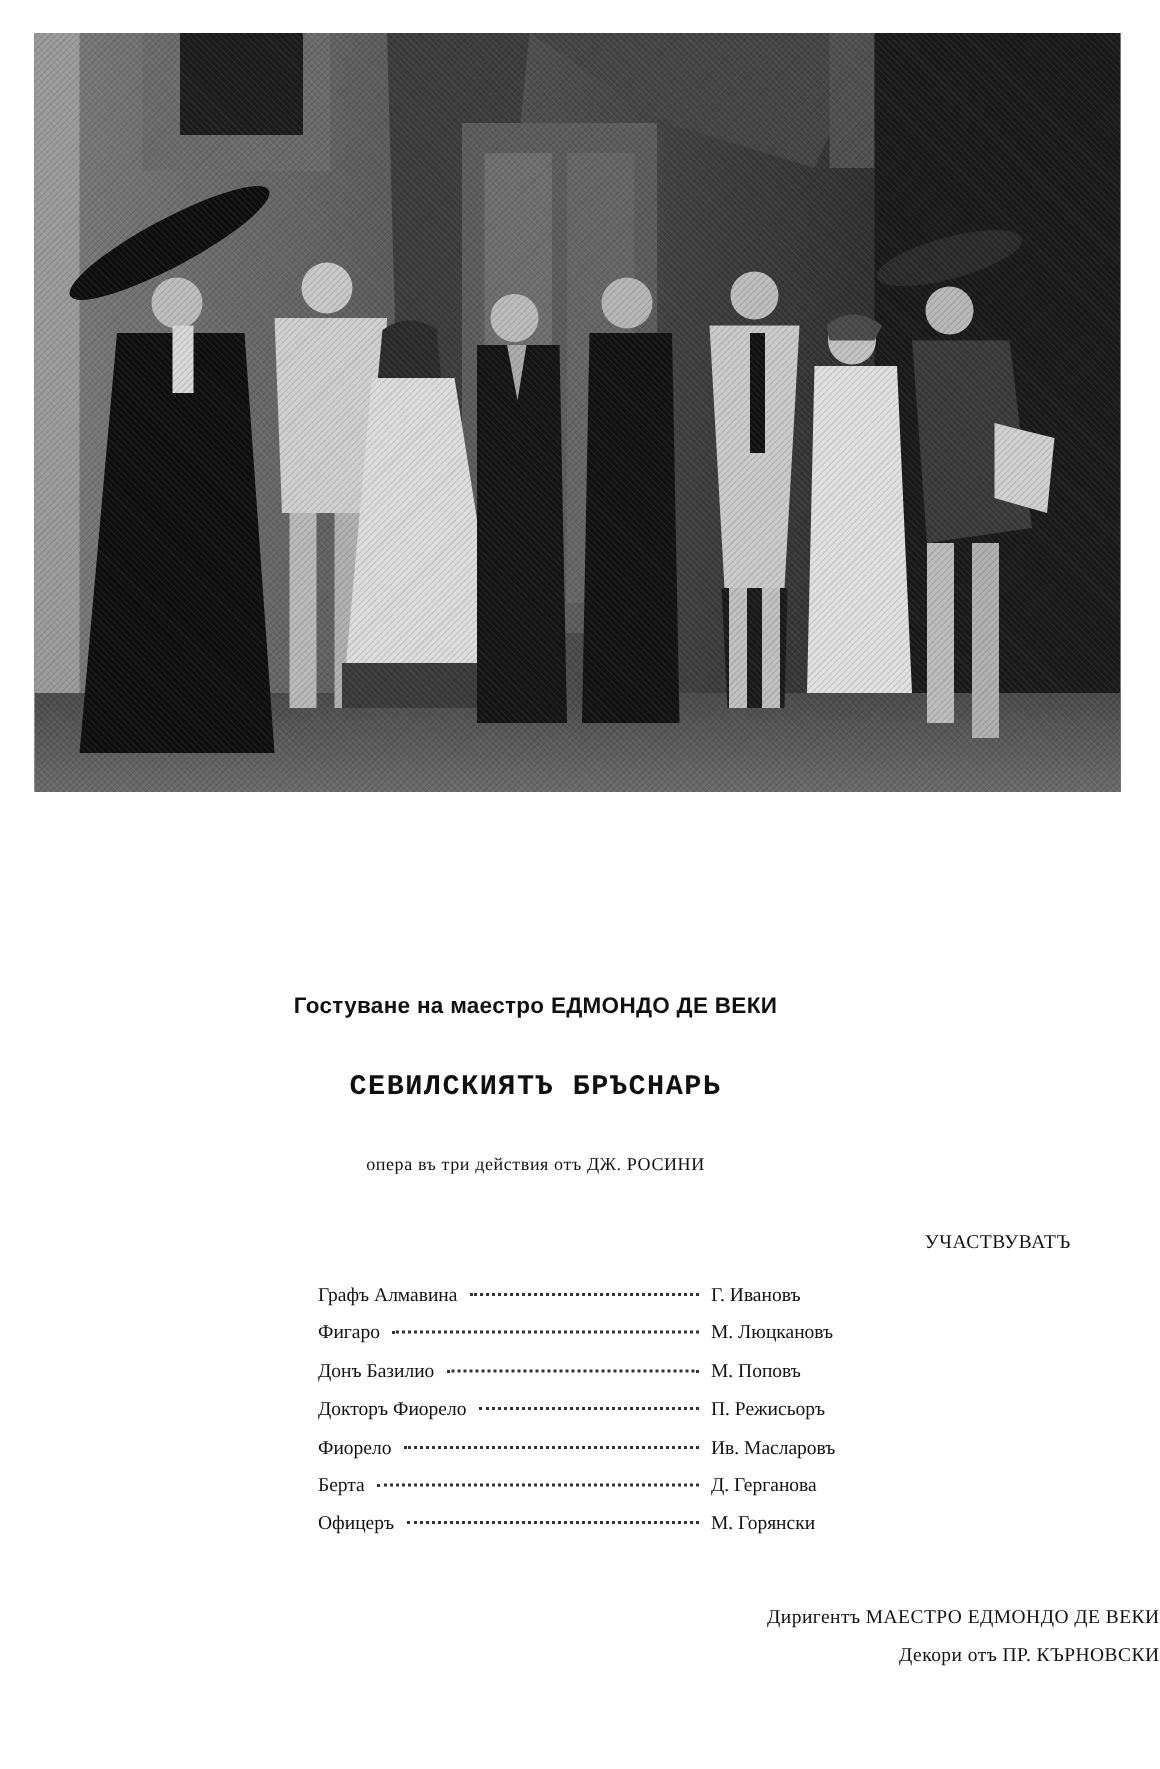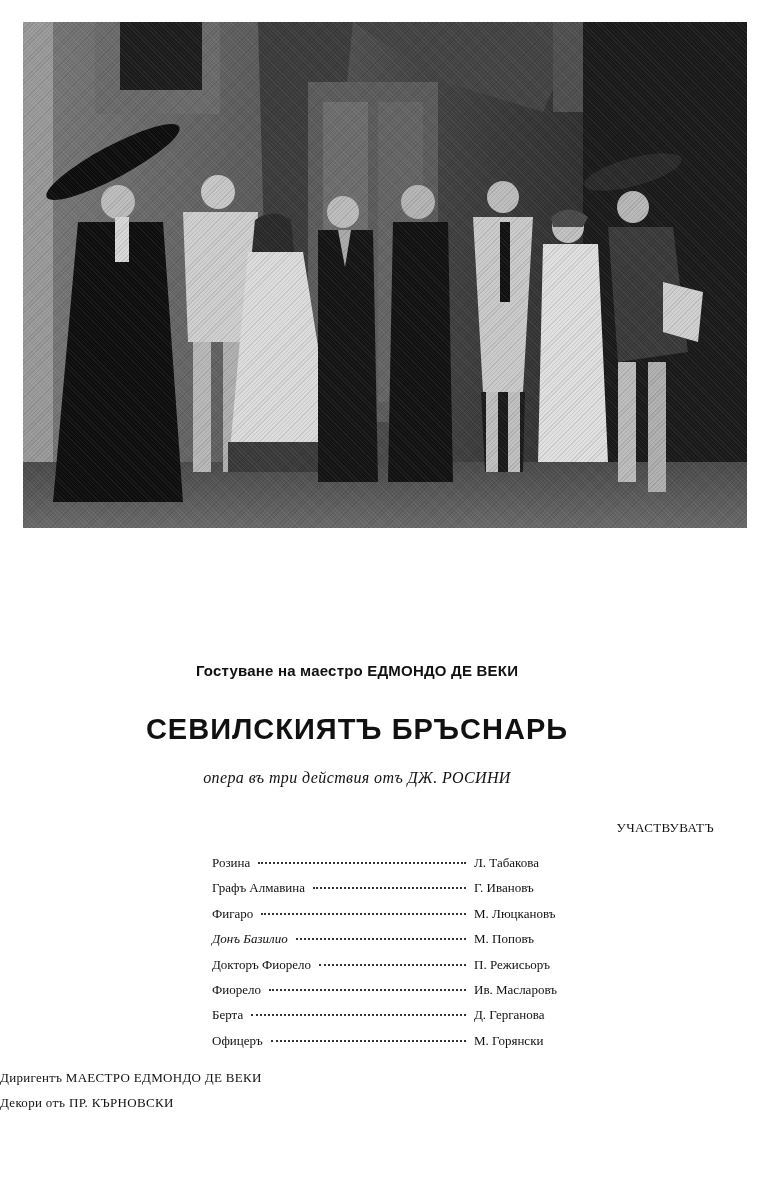--- a/index.html
+++ b/index.html
@@ -26,55 +26,55 @@
       repeating-linear-gradient(-45deg, rgba(0,0,0,0.10) 0 1px, transparent 1px 3px);
     pointer-events: none;
   }
   .text-block { position: absolute; left: 0; width: 714px; text-align: center; }
   .guest {
     top: 662px;
     font-size: 15px; font-weight: bold; letter-spacing: 0.2px;
   }
   .title {
     top: 713px;
-    font-size: 29px; font-weight: bold; letter-spacing: 1px;
+    font-size: 19px; font-weight: bold; letter-spacing: 1px; font-family: Liberation Mono, monospace;
   }
   .subtitle {
     top: 769px;
     font-family: "Liberation Serif", "DejaVu Serif", serif;
-    font-size: 16px; font-style: italic; letter-spacing: 0.4px;
+    font-size: 12px; letter-spacing: 0.4px;
   }
   .cast-heading {
     top: 820px;
     font-family: "Liberation Serif", "DejaVu Serif", serif;
     font-size: 13px; letter-spacing: 0.4px; text-align: right;
   }
   .cast {
     position: absolute; left: 212px; top: 855px; width: 370px;
     font-family: "Liberation Serif", "DejaVu Serif", serif;
     font-size: 13px;
   }
   .cast-row {
     display: flex; align-items: baseline;
     height: 25.4px;
   }
   .cast-role { white-space: nowrap; }
-  .cast-role.italic { font-style: italic; }
+  .cast-role.italic { }
   .cast-dots {
     flex: 1;
     margin: 0 8px;
     border-bottom: 2px dotted #333;
     height: 0;
     transform: translateY(-3px);
     border-image: none;
   }
   .cast-actor { width: 108px; white-space: nowrap; }
   .credits {
     position: absolute; left: 0; top: 1068px; width: 773px;
-    text-align: left;
+    text-align: right;
     font-family: "Liberation Serif", "DejaVu Serif", serif;
     font-size: 13px; letter-spacing: 0.3px;
   }
   .credit-line { height: 25px; line-height: 20px; }
 </style>
 </head>
 <body>
 
 <div class="photo">
   <svg viewBox="0 0 724 506" preserveAspectRatio="none">
@@ -153,25 +153,20 @@
   <div class="grain"></div>
 </div>
 
 <div class="text-block guest">Гостуване на маестро ЕДМОНДО ДЕ ВЕКИ</div>
 <div class="text-block title">СЕВИЛСКИЯТЪ БРЪСНАРЬ</div>
 <div class="text-block subtitle">опера въ три действия отъ ДЖ. РОСИНИ</div>
 <div class="text-block cast-heading">УЧАСТВУВАТЪ</div>
 
 <div class="cast">
   <div class="cast-row">
-    <span class="cast-role">Розина</span>
-    <span class="cast-dots"></span>
-    <span class="cast-actor">Л. Табакова</span>
-  </div>
-  <div class="cast-row">
     <span class="cast-role">Графъ Алмавина</span>
     <span class="cast-dots"></span>
     <span class="cast-actor">Г. Ивановъ</span>
   </div>
   <div class="cast-row">
     <span class="cast-role">Фигаро</span>
     <span class="cast-dots"></span>
     <span class="cast-actor">М. Люцкановъ</span>
   </div>
   <div class="cast-row">

